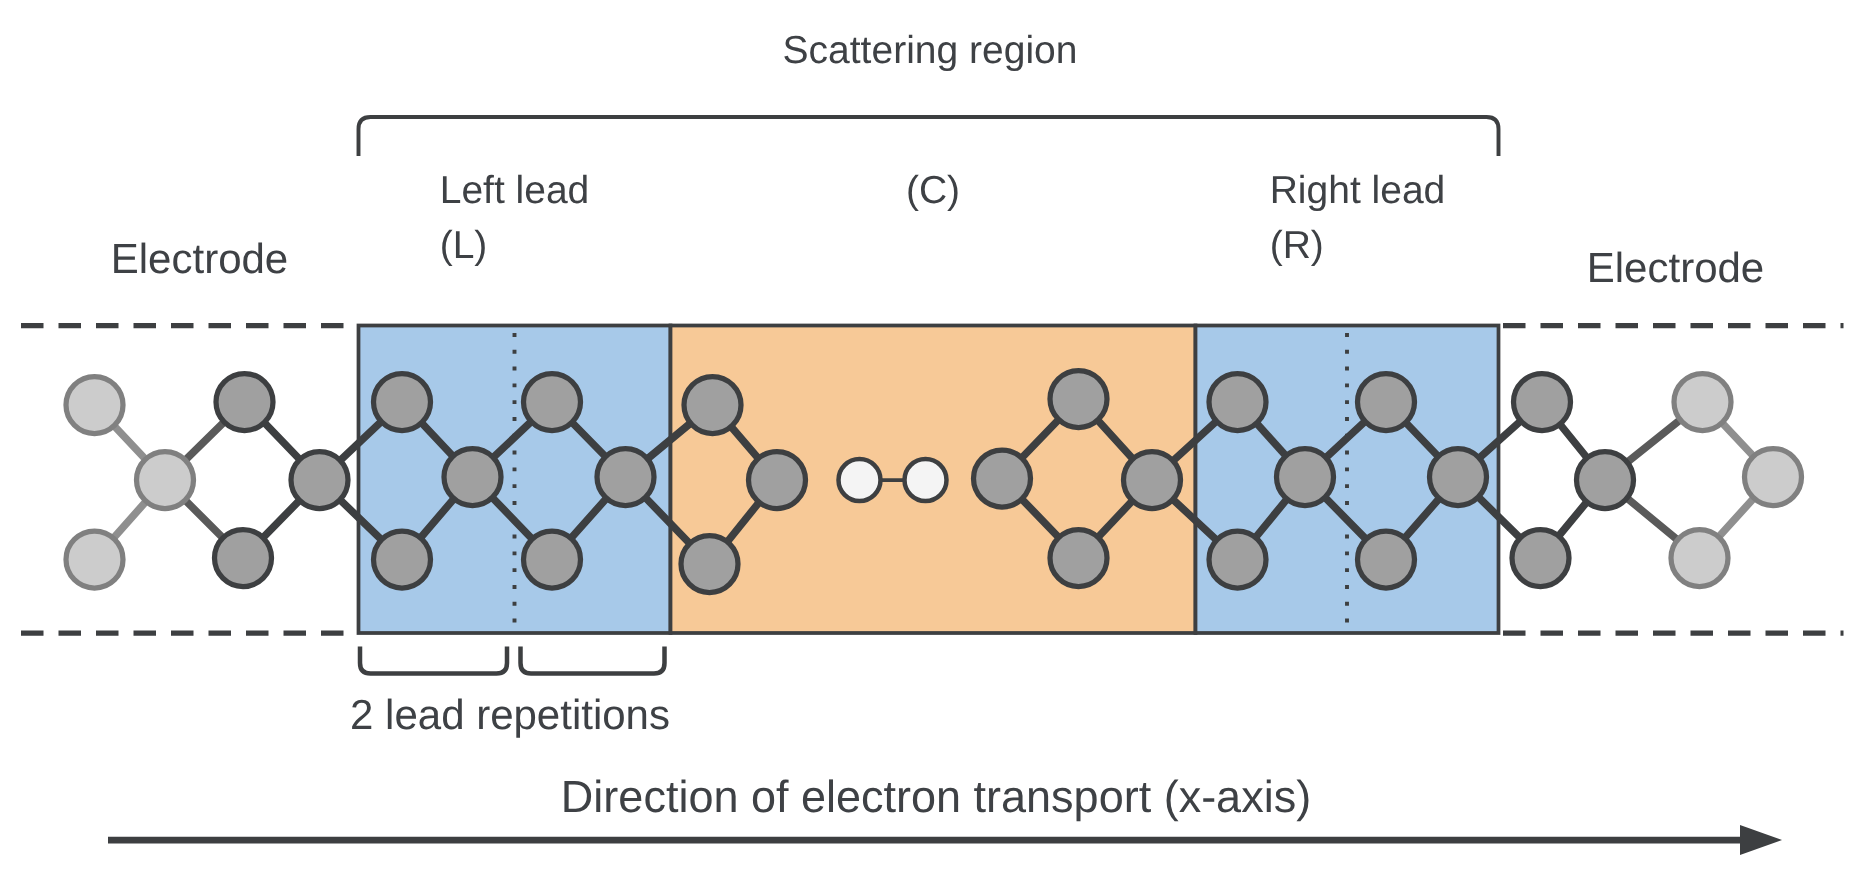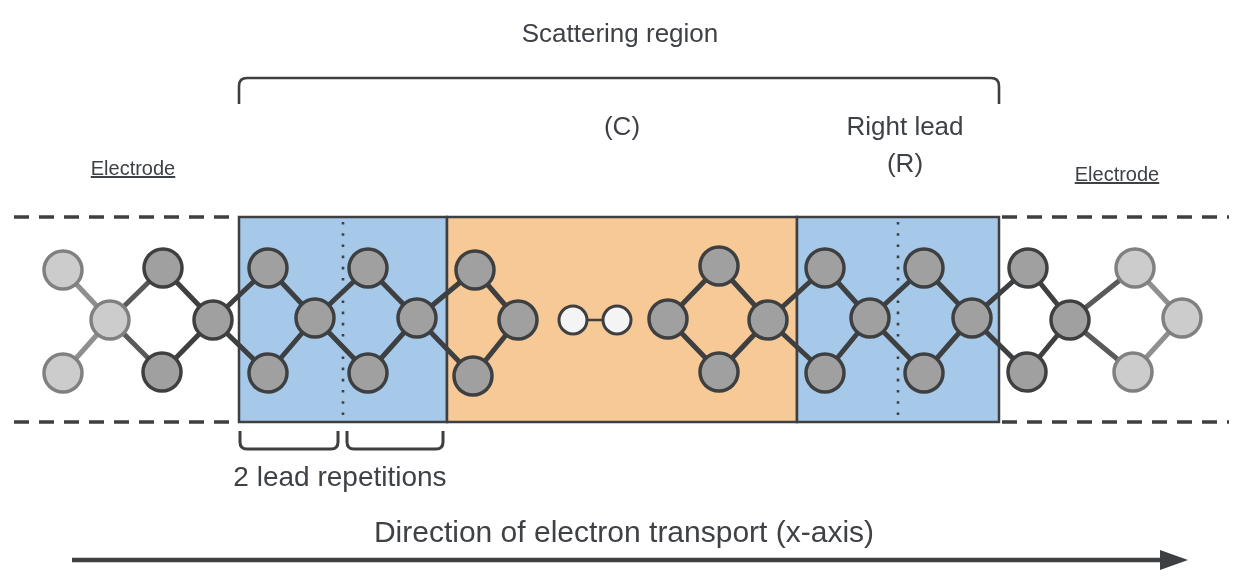--- a/index.html
+++ b/index.html
@@ -1,23 +1,23 @@
 <!DOCTYPE html>
 <html><head>
 <meta charset="utf-8">
 <style>
   html,body{margin:0;padding:0;background:#ffffff;}
   #stage{position:relative;width:1240px;height:584px;background:#ffffff;overflow:hidden;
          font-family:"Liberation Sans", sans-serif;color:#3e4145;}
   svg{position:absolute;left:0;top:0;}
-  .lbl{position:absolute;transform:translateX(-50%);text-align:center;white-space:nowrap;
+  .lbl{position:absolute;transform:translateX(-50%);text-align:left;white-space:nowrap;
        color:#3e4145;}
   .lbl-title{font-size:26px;top:18px;left:620px;}
   .lbl-region{font-size:26px;line-height:37px;top:108px;}
-  .lbl-electrode{font-size:20px;text-decoration:underline;}
+  .lbl-electrode{font-size:28px;}
   .lbl-reps{font-size:28px;top:461px;left:340px;}
   .lbl-dir{font-size:30px;top:515px;left:624px;}
 </style>
 </head>
 <body>
 
 <div id="stage">
 
   <svg id="diagram-svg" width="1240" height="584" viewBox="0 0 1240 584">
     <g id="g-boxes">
@@ -119,20 +119,24 @@
         <path d="M 347 431 L 347 442 Q 347 449 354 449 L 436 449 Q 443 449 443 442 L 443 431" fill="none" stroke="#3d3f41" stroke-width="3"></path>
       </g>
     <g id="g-arrow">
         <line x1="72" y1="560" x2="1162" y2="560" stroke="#3d3f41" stroke-width="4.5"></line>
         <polygon points="1160,550 1160,570 1188,560" fill="#3d3f41"></polygon>
       </g>
   </svg>
 
   <div class="lbl lbl-title">Scattering region</div>
 
+  <div class="lbl lbl-region" style="left:343px">
+    <div>Left lead</div>
+    <div>(L)</div>
+  </div>
 
   <div class="lbl lbl-region" style="left:622px">
     <div>(C)</div>
   </div>
 
   <div class="lbl lbl-region" style="left:905px">
     <div>Right lead</div>
     <div>(R)</div>
   </div>
 

